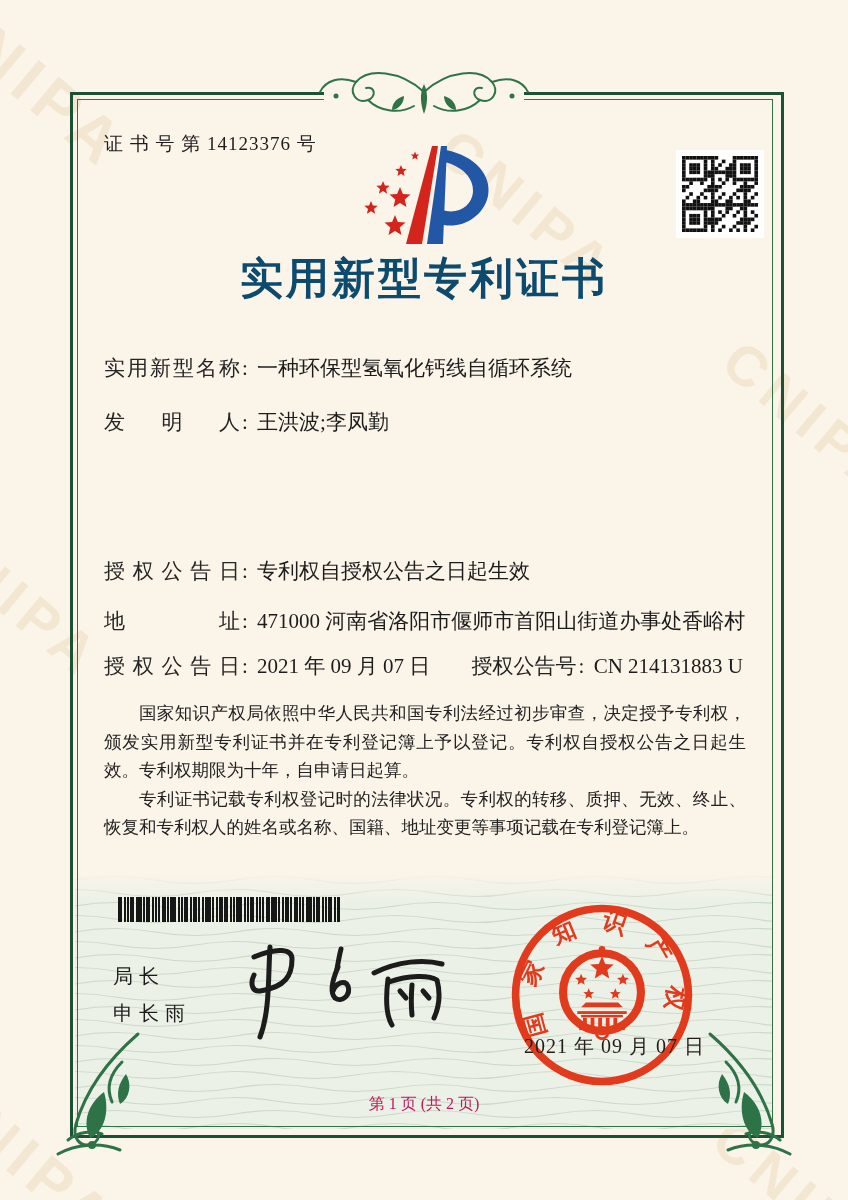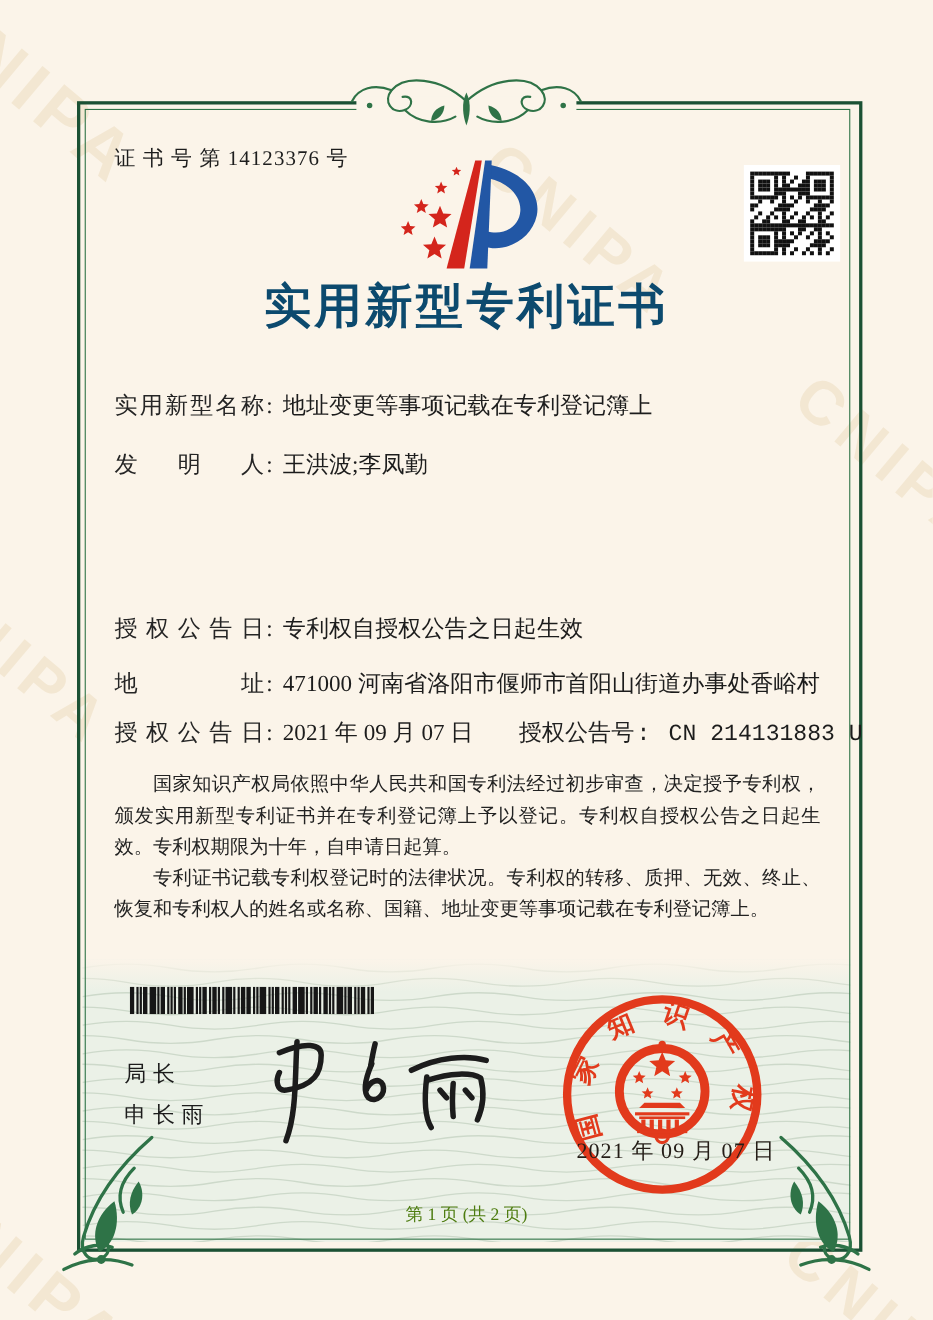--- a/index.html
+++ b/index.html
@@ -16,21 +16,21 @@
       border:1px solid #2f7347;}
   
   .cert-no{position:absolute;left:104px;top:131px;font-size:19px;letter-spacing:1px;color:#1d1d1d;}
   .title{position:absolute;left:74px;top:250px;width:700px;text-align:center;
       font-size:43px;font-weight:bold;letter-spacing:3px;color:#0c4a6e;}
   
   .field-row{position:absolute;left:104px;font-size:21px;white-space:nowrap;}
   .f-label{display:inline-block;width:136px;text-align:justify;text-align-last:justify;color:#252525;}
   .f-colon{margin:0 4px 0 2px;}
   .f-value{color:#1c1c1c;}
-  .grant-pair{margin-left:36px;font-family:Liberation Mono, monospace;}
+  .grant-pair{margin-left:36px;}
   
   .body-text{position:absolute;left:104px;top:700px;width:642px;font-size:17.5px;
       line-height:28.5px;text-align:justify;color:#222;}
   .body-text p{margin:0;text-indent:2em;font-family:Liberation Mono, monospace;}
   
   .green-sec{position:absolute;left:75px;top:872px;width:698px;height:257px;background:#ebf1e7;}
   .green-sec .fade{position:absolute;left:0;top:0;width:100%;height:30px;
       background:linear-gradient(#fbf4e9,rgba(251,244,233,0));}
   .waves{position:absolute;left:0;top:0;}
   
@@ -39,21 +39,21 @@
   
   .officer-title{position:absolute;left:113px;top:963px;font-size:20px;letter-spacing:6px;color:#1c1c1c;}
   .officer-name{position:absolute;left:113px;top:1000px;font-size:20px;letter-spacing:6px;color:#1c1c1c;}
   .signature{position:absolute;left:238px;top:933px;}
   
   .seal{position:absolute;left:507px;top:900px;}
   .seal-date{position:absolute;left:524px;top:1033px;font-size:20px;letter-spacing:1px;
       color:#241d17;white-space:nowrap;}
   
   .page-num{position:absolute;left:74px;top:1094px;width:700px;text-align:center;
-      font-size:16px;color:#4d7c0f;}
+      font-size:16px;color:#be185d;}
   .note-box{position:absolute;left:424px;top:1140px;transform:translateX(-50%);
       background:#fffef9;padding:8px 18px;font-size:17px;letter-spacing:2px;color:#1e1e1e;white-space:nowrap;}
   .orn{position:absolute;}
 </style>
 </head>
 <body>
 
 <div class="page">
 
   <div class="wm" style="left:-38px;top:-24px;font-size:64px;">CNIPA</div>
@@ -399,21 +399,21 @@
         <rect x="72.40" y="47.06" width="3.62" height="3.62"></rect>
         <rect x="72.40" y="57.92" width="3.62" height="3.62"></rect>
         <rect x="72.40" y="68.78" width="3.62" height="3.62"></rect>
       </g>
   </svg>
 
   <div class="title">实用新型专利证书</div>
 
   <div class="field-row" style="top:354px;">
     <span class="f-label">实用新型名称</span><span class="f-colon">:</span>
-    <span class="f-value">地址变更等事项记载在专利登记簿上</span>
+    <span class="f-value">一种环保型氢氧化钙线自循环系统</span>
   </div>
   <div class="field-row" style="top:408px;">
     <span class="f-label">发明人</span><span class="f-colon">:</span>
     <span class="f-value">王洪波;李凤勤</span>
   </div>
   <div class="field-row" style="top:557px;">
     <span class="f-label">授权公告日</span><span class="f-colon">:</span>
     <span class="f-value">专利权自授权公告之日起生效</span>
   </div>
   <div class="field-row" style="top:607px;">

